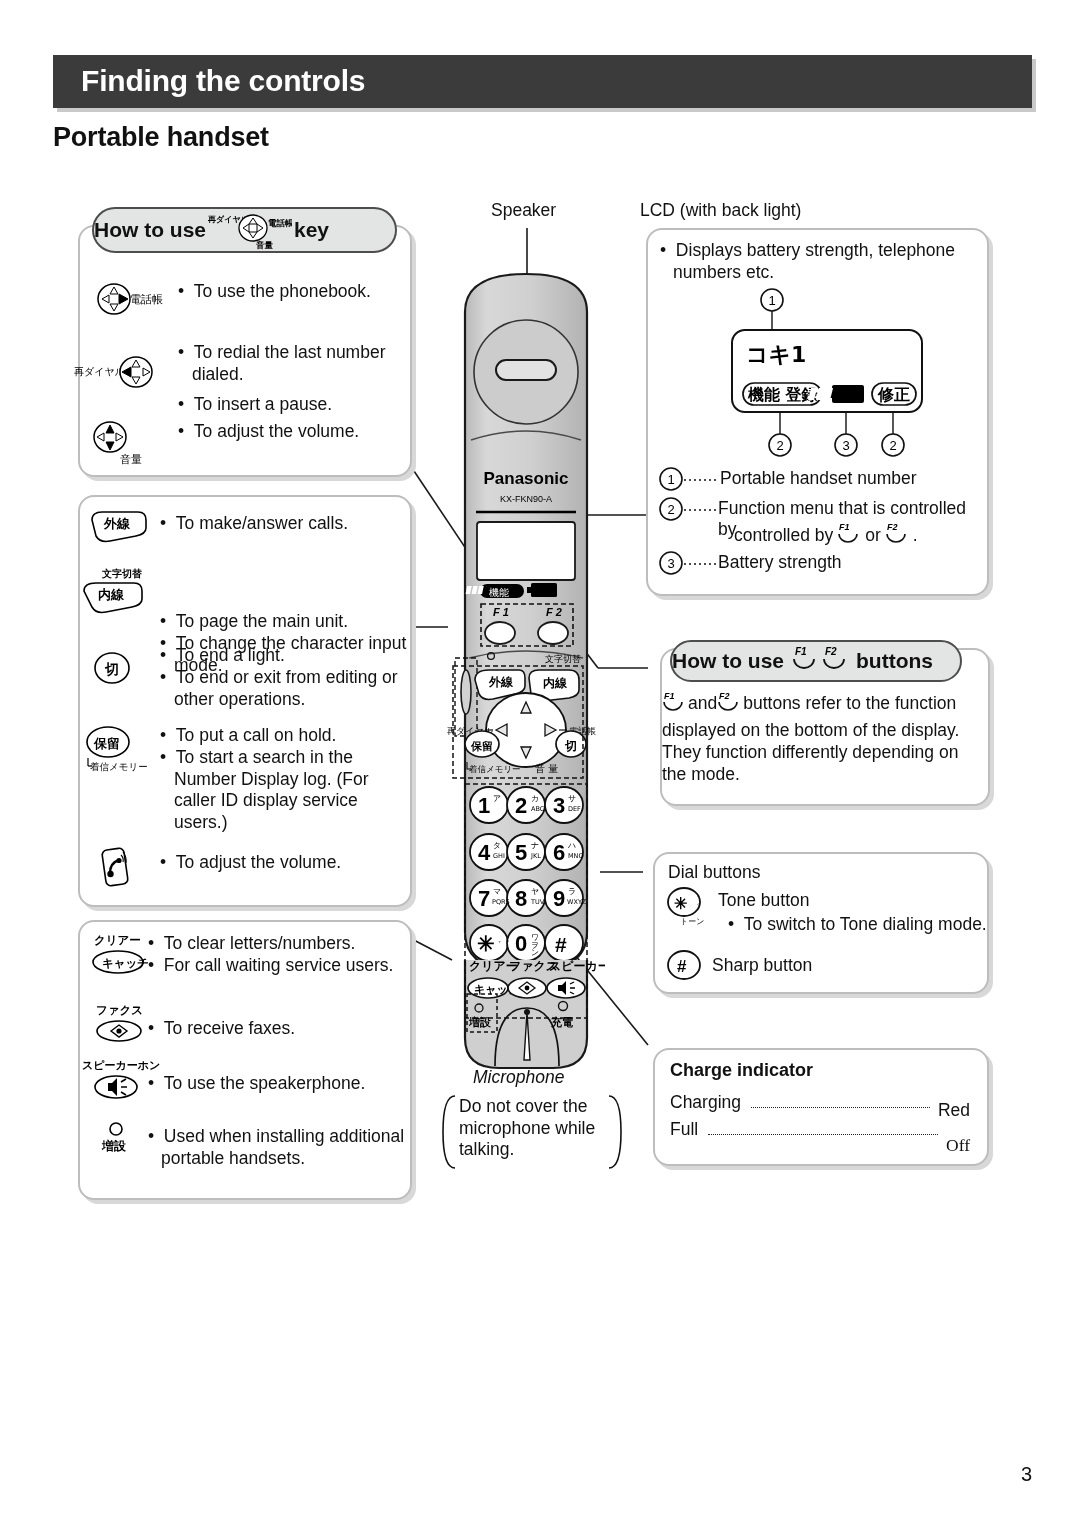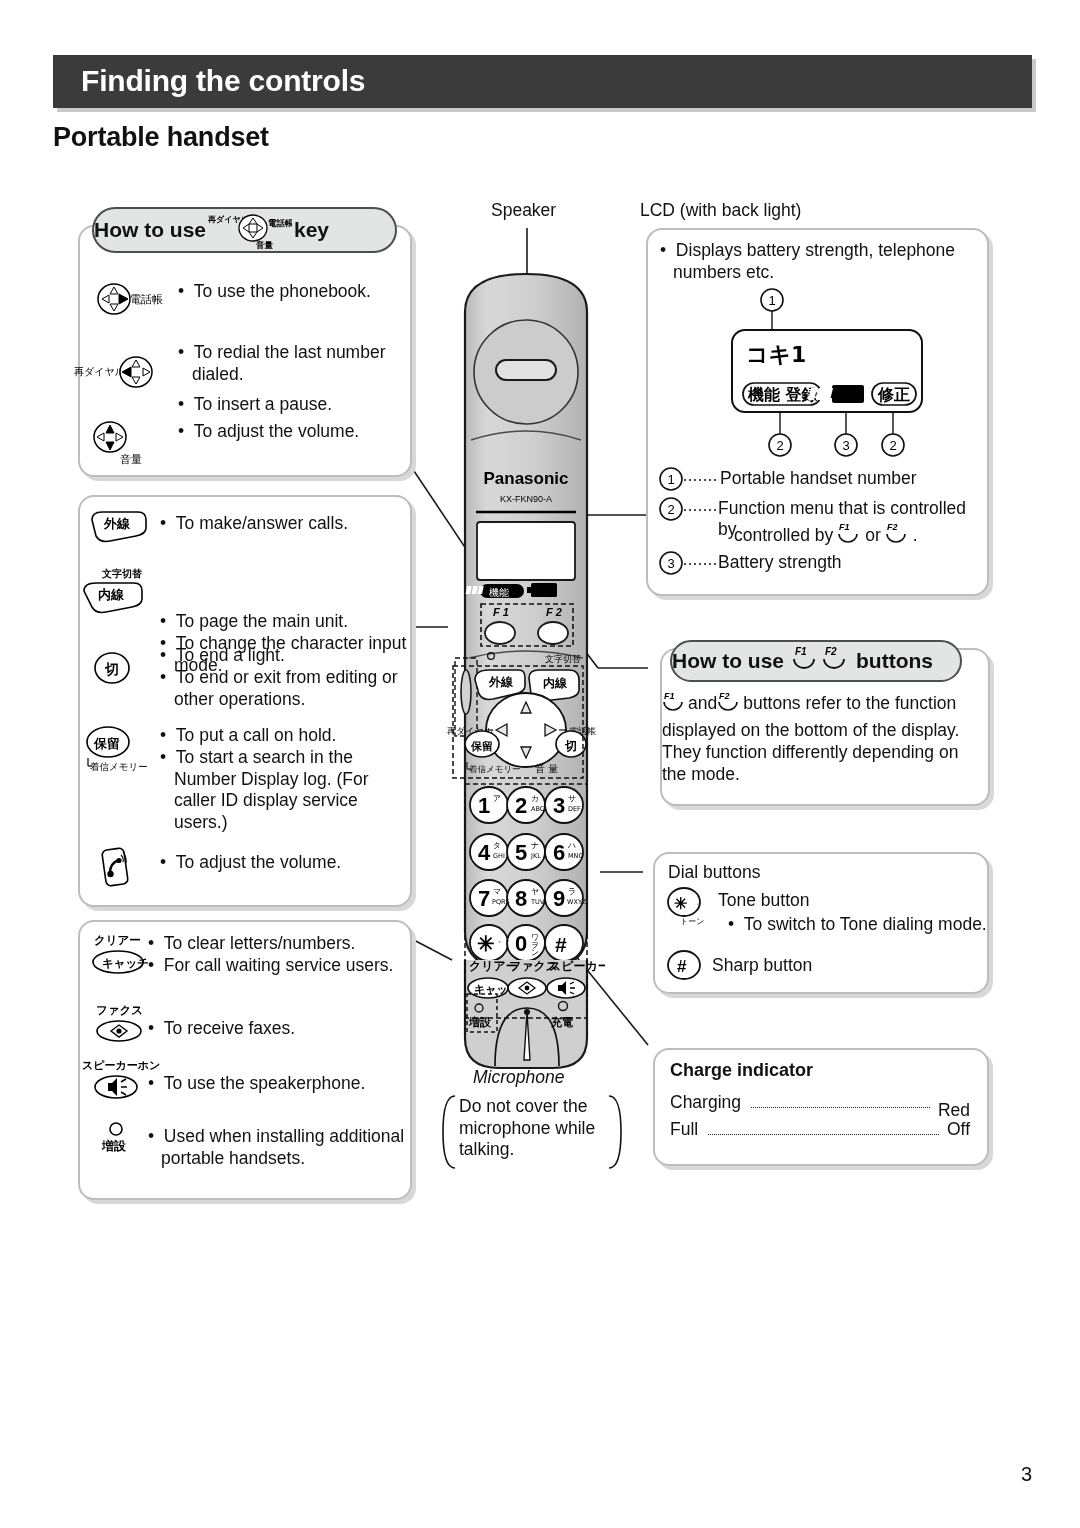--- a/index.html
+++ b/index.html
@@ -597,18 +597,18 @@
 
   <div style="position:absolute;left:670px;top:1092px;width:300px;display:flex;align-items:baseline;">
     <span class="lbl" style="position:relative;left:0;top:0;">Charging</span>
     <span style="flex:1;border-bottom:1.6px dotted #222;margin:0 8px 5px 10px;"></span>
     <span class="lbl" style="position:relative;left:0;top:8px;">Red</span>
   </div>
 
   <div style="position:absolute;left:670px;top:1119px;width:300px;display:flex;align-items:baseline;">
     <span class="lbl" style="position:relative;left:0;top:0;">Full</span>
     <span style="flex:1;border-bottom:1.6px dotted #222;margin:0 8px 5px 10px;"></span>
-    <span class="lbl" style="position:relative;left:0;top:0;">Off</span>
+    <span class="lbl" style="position:relative;left:0;top:16px;font-family:Liberation Serif, serif;">Off</span>
   </div>
 
   <div class="pgnum">3</div>
 
 </div>
 
 </body></html>

